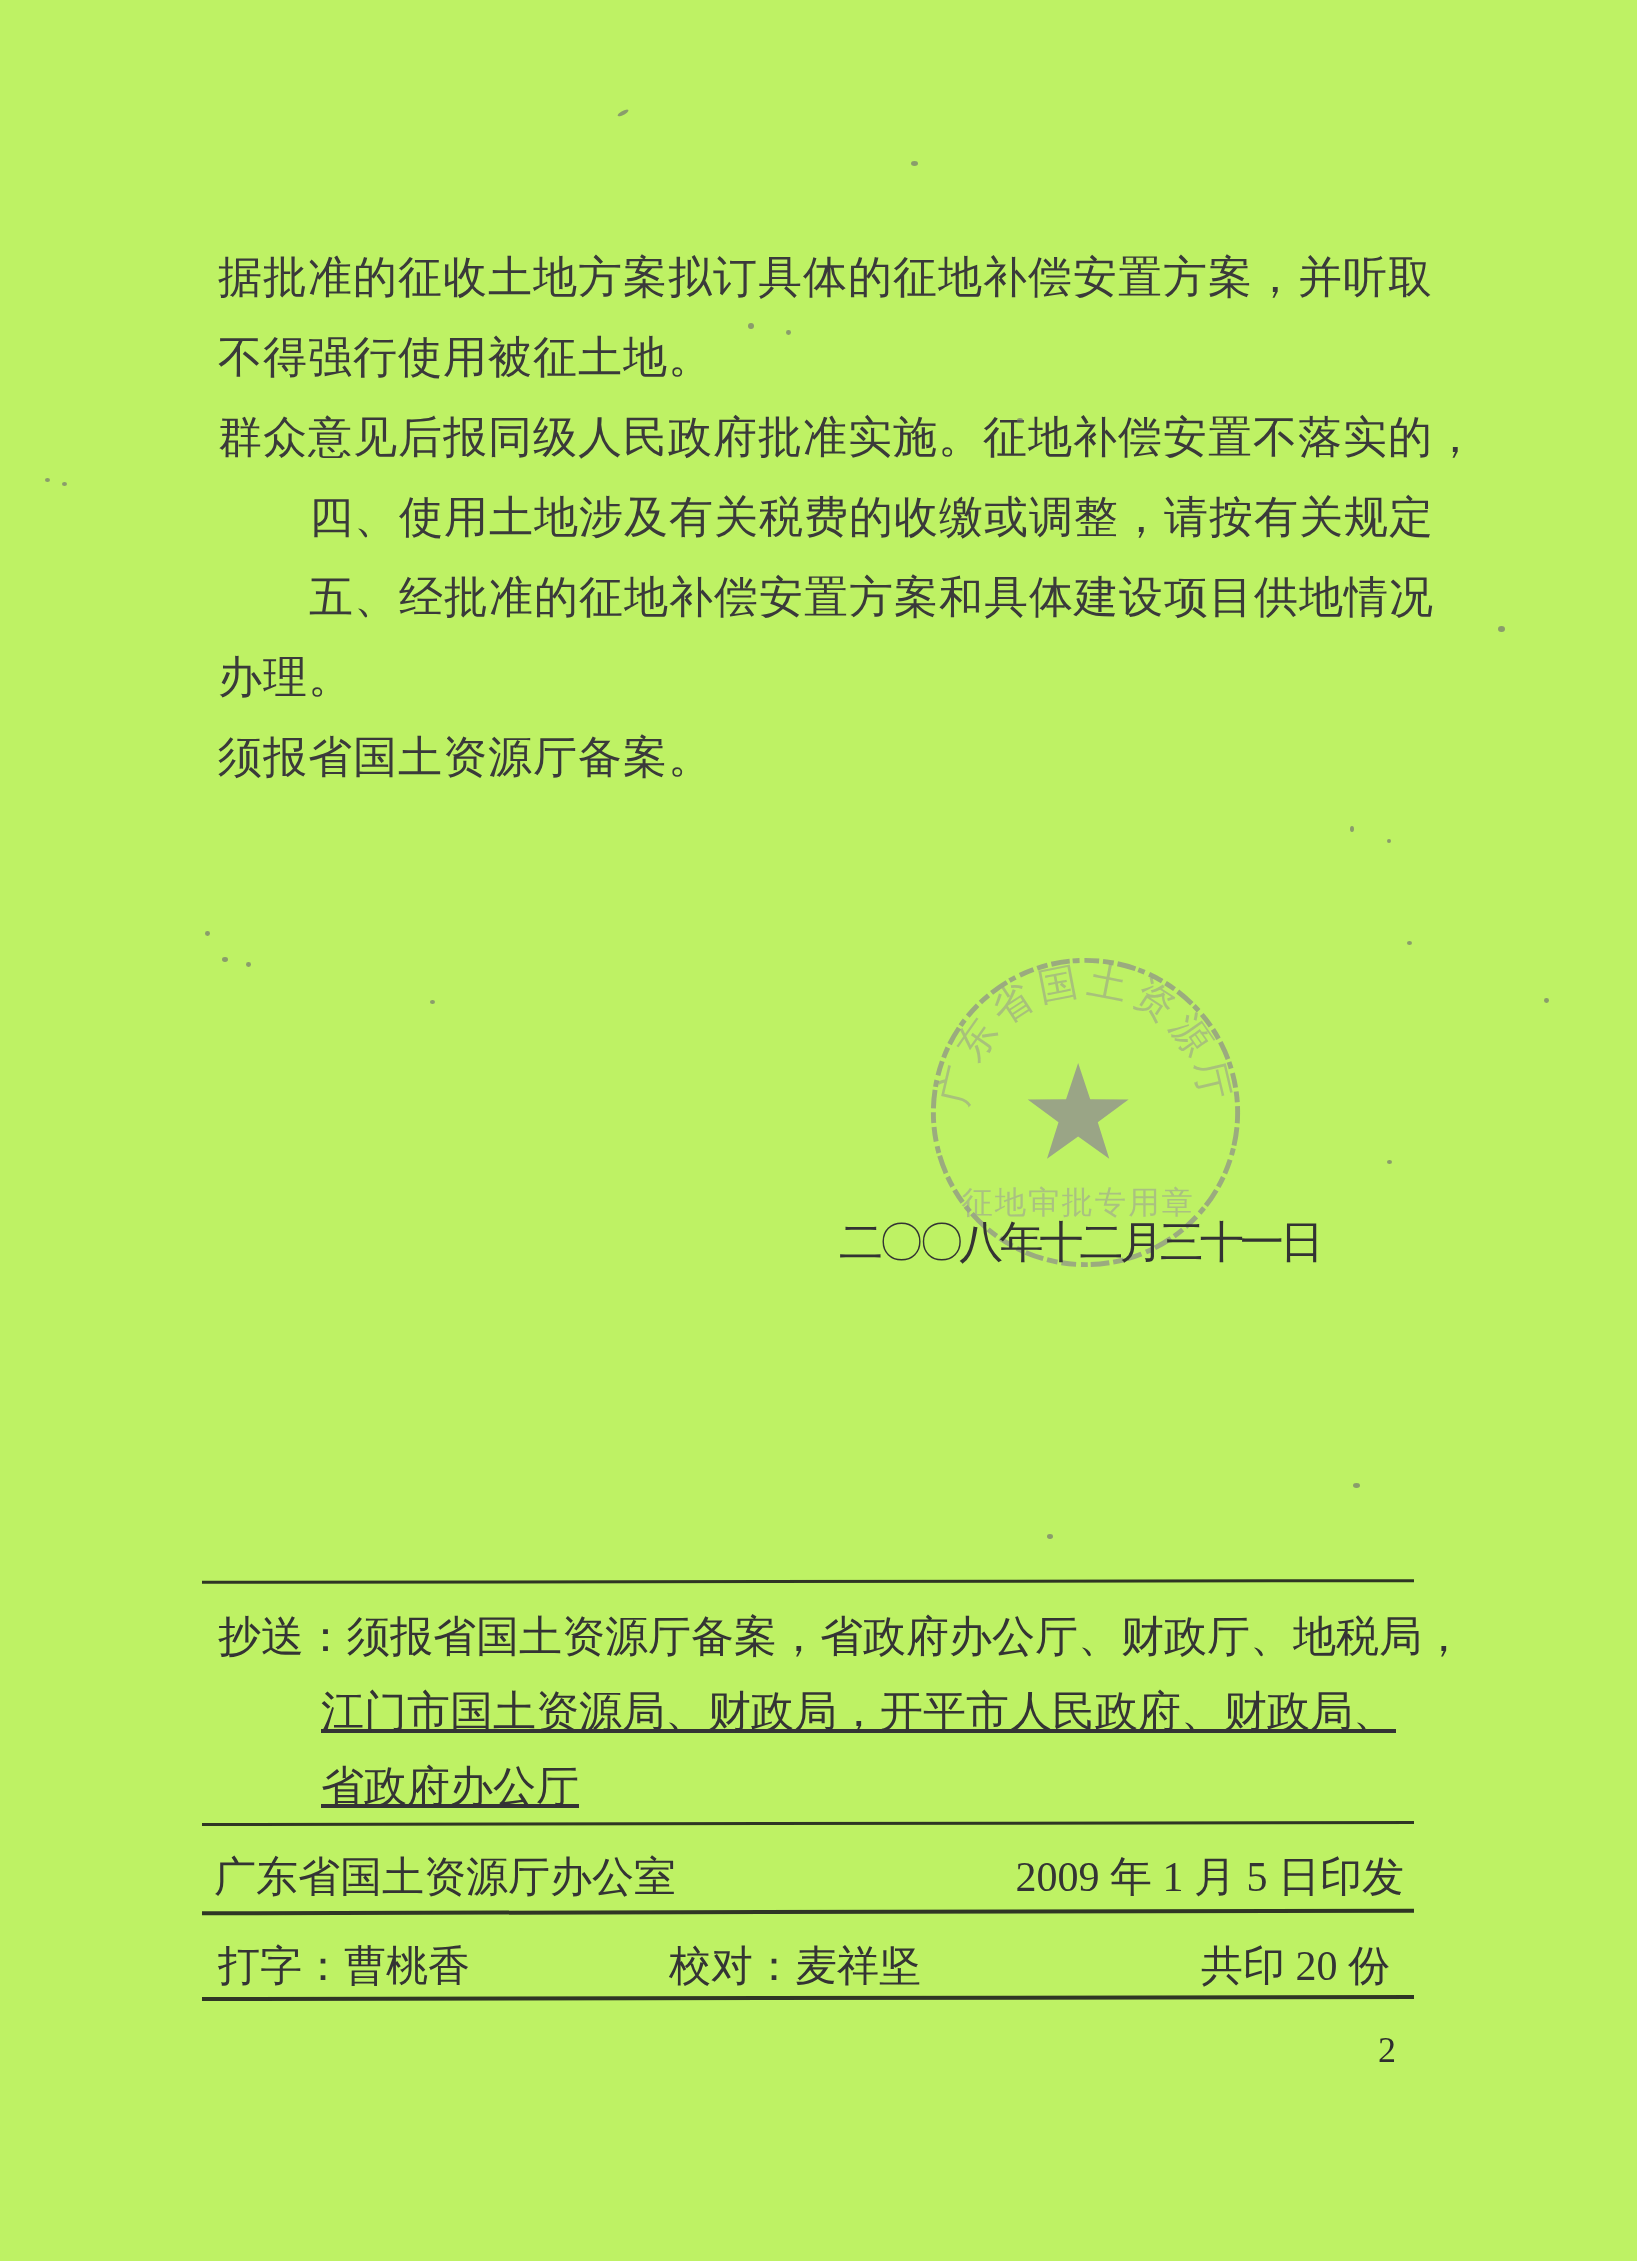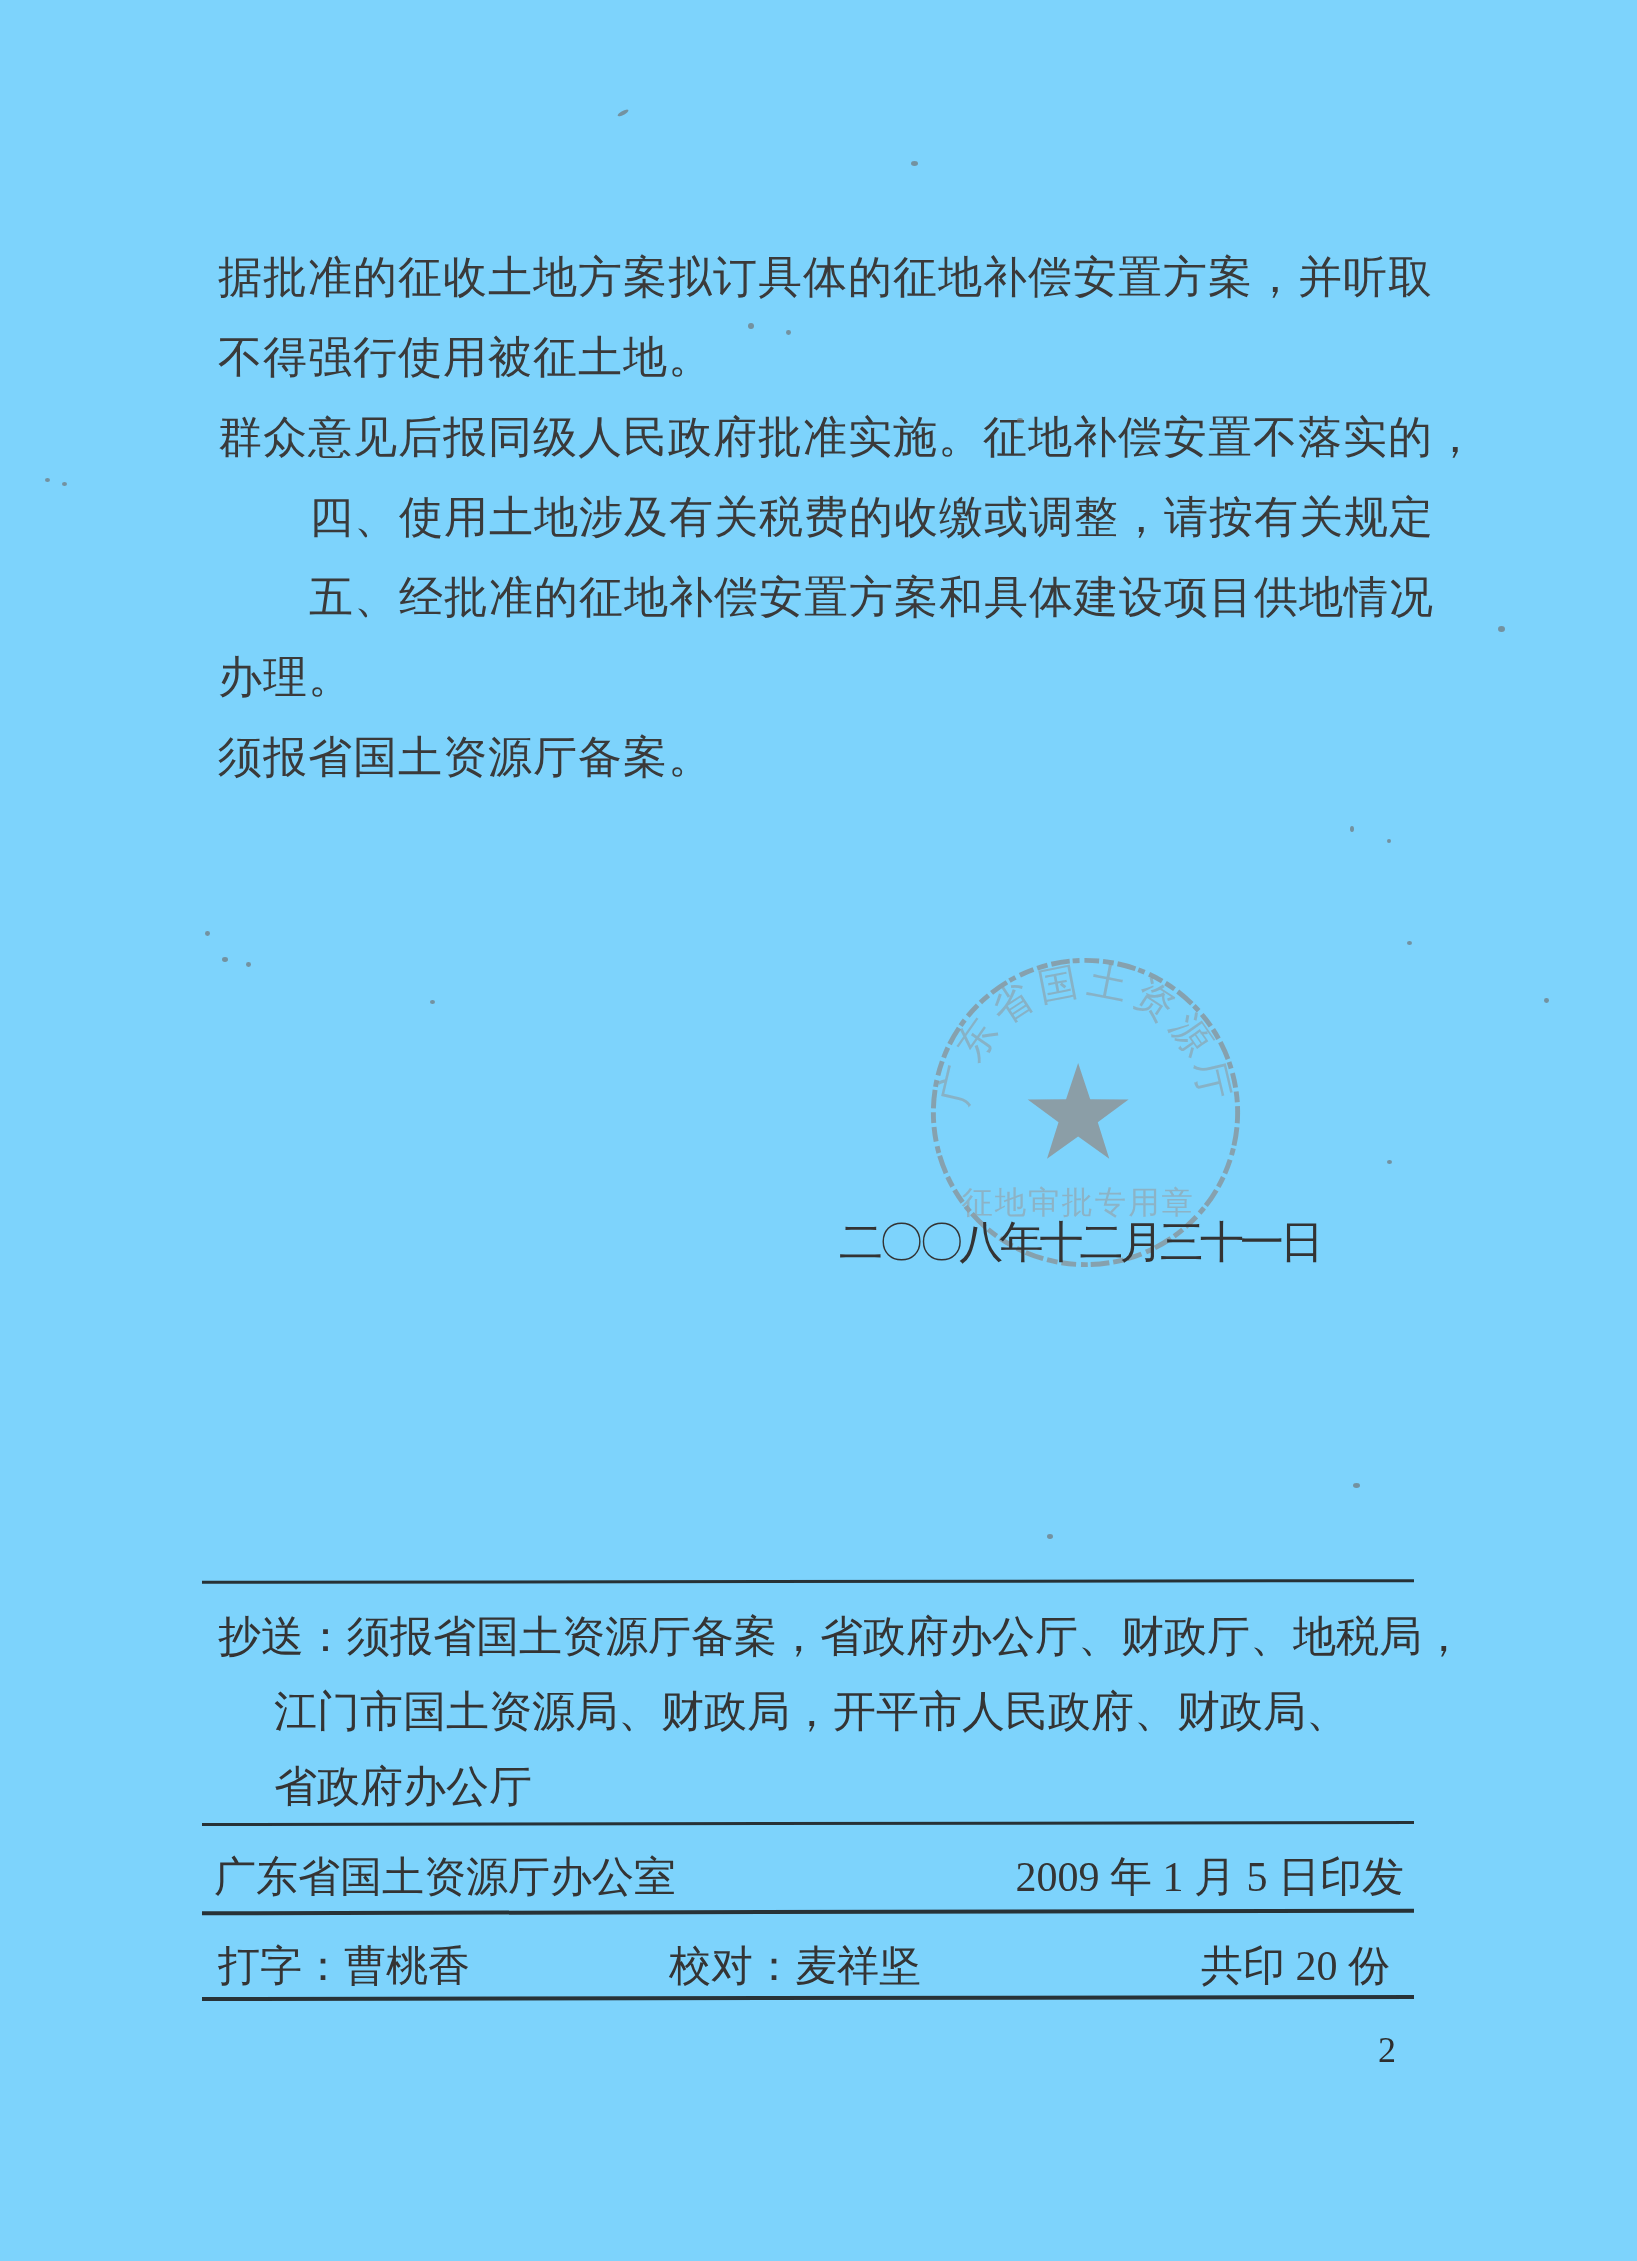--- a/index.html
+++ b/index.html
@@ -1,20 +1,20 @@
 <!DOCTYPE html>
 <html><head>
 <meta charset="utf-8">
 <style>
   html,body { margin:0; padding:0; background:#e8e8e8; }
   .page {
     position:relative;
     width:1638px; height:2261px;
     margin:0 auto;
-    background:#7dd3fc;
+    background:#bef264;
     font-family:"Liberation Serif","DejaVu Serif",serif;
     color:#3d3d3d;
     overflow:hidden;
   }
   
   .body-text {
     position:absolute; left:218px; top:238px; width:1245px;
     font-size:44px; line-height:80px; letter-spacing:1px;
     color:#3a3a3a;
   }
@@ -38,21 +38,21 @@
   .rule1 { top:1580px; transform:rotate(-0.08deg); }
   .rule2 { top:1822px; transform:rotate(-0.1deg); }
   .rule3 { top:1910px; height:3.9px; transform:rotate(-0.12deg); }
   .rule4 { top:1996px; height:3.9px; transform:rotate(-0.1deg); }
   
   .cc-block {
     position:absolute; left:218px; top:1599px; width:1255px;
     font-size:43px; line-height:75px; color:#343434;
   }
   .cc-line { white-space:nowrap; }
-  .cc-cont { margin-left:56px; }
+  .cc-cont { margin-left:103px;text-decoration:underline; }
   
   .rowA {
     position:absolute; left:214px; top:1849px; width:1190px;
     display:flex; justify-content:space-between;
     font-size:42px; color:#343434; white-space:nowrap;
   }
   .rowB {
     position:absolute; left:0; top:1938px; width:1638px;
     font-size:42px; color:#343434;
   }

